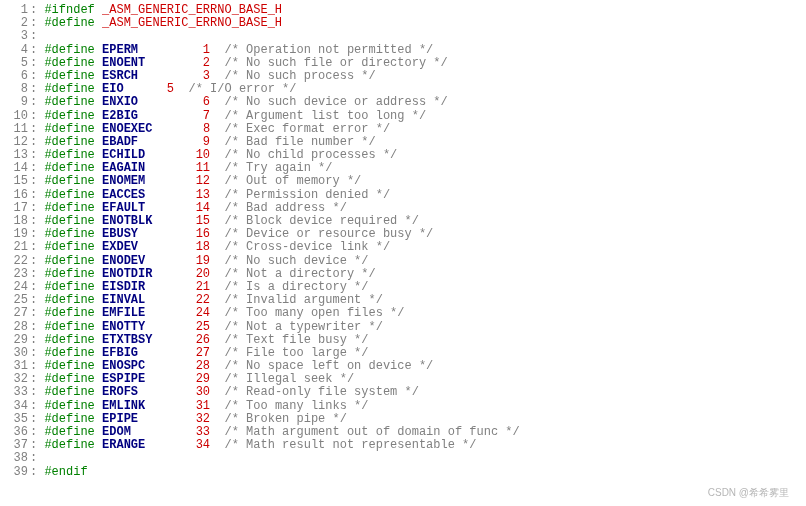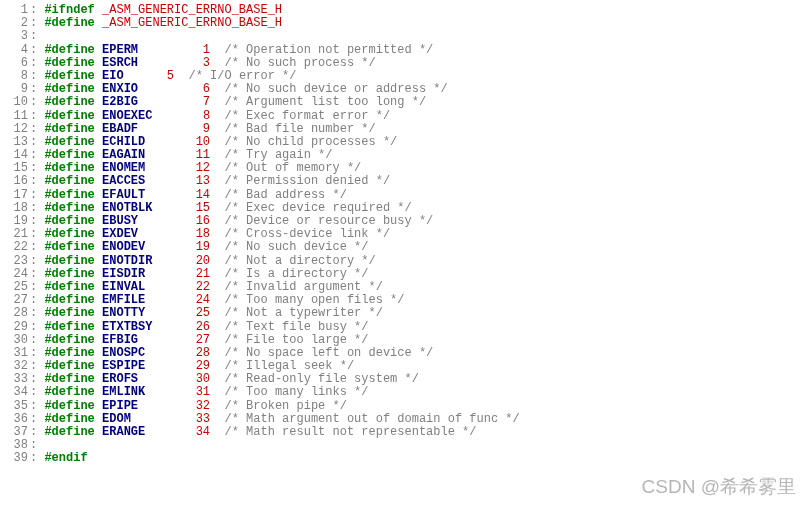--- a/index.html
+++ b/index.html
@@ -25,62 +25,63 @@
     width: 28px;
     text-align: right;
     color: #808080;
     padding-right: 2px;
   }
   .colon {
     color: #808080;
   }
   .pp {
     color: #008000;
-    font-weight: bold;
+    font-weight: normal;
   }
   .macro {
     color: #000080;
     font-weight: bold;
   }
   .num {
     color: #cc0000;
   }
   .comment {
     color: #808080;
   }
   .watermark {
     position: absolute;
-    right: 10px;
+    right: 17px;
     bottom: 8px;
     color: rgba(120,120,120,0.55);
     font-family: Arial, "Helvetica Neue", sans-serif;
-    font-size: 19px;
+    font-size: 10px;
     pointer-events: none;
   }
 </style>
 </head>
 <body>
 
 <div class="code-container" id="code">
     <div class="code-line"><span class="gutter">1</span><span class="colon">: </span><span class="pp">#ifndef</span> <span class="num">_ASM_GENERIC_ERRNO_BASE_H</span></div>
     <div class="code-line"><span class="gutter">2</span><span class="colon">: </span><span class="pp">#define</span> <span class="num">_ASM_GENERIC_ERRNO_BASE_H</span></div>
     <div class="code-line"><span class="gutter">3</span><span class="colon">: </span></div>
     <div class="code-line"><span class="gutter">4</span><span class="colon">: </span><span class="pp">#define</span> <span class="macro">EPERM</span>         <span class="num">1</span>  <span class="comment">/* Operation not permitted */</span></div>
+    <div class="code-line"><span class="gutter">5</span><span class="colon">: </span><span class="pp">#define</span> <span class="macro">ENOENT</span>        <span class="num">2</span>  <span class="comment">/* No such file or directory */</span></div>
     <div class="code-line"><span class="gutter">6</span><span class="colon">: </span><span class="pp">#define</span> <span class="macro">ESRCH</span>         <span class="num">3</span>  <span class="comment">/* No such process */</span></div>
     <div class="code-line"><span class="gutter">8</span><span class="colon">: </span><span class="pp">#define</span> <span class="macro">EIO</span>      <span class="num">5</span>  <span class="comment">/* I/O error */</span></div>
     <div class="code-line"><span class="gutter">9</span><span class="colon">: </span><span class="pp">#define</span> <span class="macro">ENXIO</span>         <span class="num">6</span>  <span class="comment">/* No such device or address */</span></div>
     <div class="code-line"><span class="gutter">10</span><span class="colon">: </span><span class="pp">#define</span> <span class="macro">E2BIG</span>         <span class="num">7</span>  <span class="comment">/* Argument list too long */</span></div>
     <div class="code-line"><span class="gutter">11</span><span class="colon">: </span><span class="pp">#define</span> <span class="macro">ENOEXEC</span>       <span class="num">8</span>  <span class="comment">/* Exec format error */</span></div>
     <div class="code-line"><span class="gutter">12</span><span class="colon">: </span><span class="pp">#define</span> <span class="macro">EBADF</span>         <span class="num">9</span>  <span class="comment">/* Bad file number */</span></div>
     <div class="code-line"><span class="gutter">13</span><span class="colon">: </span><span class="pp">#define</span> <span class="macro">ECHILD</span>       <span class="num">10</span>  <span class="comment">/* No child processes */</span></div>
     <div class="code-line"><span class="gutter">14</span><span class="colon">: </span><span class="pp">#define</span> <span class="macro">EAGAIN</span>       <span class="num">11</span>  <span class="comment">/* Try again */</span></div>
     <div class="code-line"><span class="gutter">15</span><span class="colon">: </span><span class="pp">#define</span> <span class="macro">ENOMEM</span>       <span class="num">12</span>  <span class="comment">/* Out of memory */</span></div>
     <div class="code-line"><span class="gutter">16</span><span class="colon">: </span><span class="pp">#define</span> <span class="macro">EACCES</span>       <span class="num">13</span>  <span class="comment">/* Permission denied */</span></div>
     <div class="code-line"><span class="gutter">17</span><span class="colon">: </span><span class="pp">#define</span> <span class="macro">EFAULT</span>       <span class="num">14</span>  <span class="comment">/* Bad address */</span></div>
-    <div class="code-line"><span class="gutter">18</span><span class="colon">: </span><span class="pp">#define</span> <span class="macro">ENOTBLK</span>      <span class="num">15</span>  <span class="comment">/* Exec device required */</span></div>
+    <div class="code-line"><span class="gutter">18</span><span class="colon">: </span><span class="pp">#define</span> <span class="macro">ENOTBLK</span>      <span class="num">15</span>  <span class="comment">/* Block device required */</span></div>
     <div class="code-line"><span class="gutter">19</span><span class="colon">: </span><span class="pp">#define</span> <span class="macro">EBUSY</span>        <span class="num">16</span>  <span class="comment">/* Device or resource busy */</span></div>
     <div class="code-line"><span class="gutter">21</span><span class="colon">: </span><span class="pp">#define</span> <span class="macro">EXDEV</span>        <span class="num">18</span>  <span class="comment">/* Cross-device link */</span></div>
     <div class="code-line"><span class="gutter">22</span><span class="colon">: </span><span class="pp">#define</span> <span class="macro">ENODEV</span>       <span class="num">19</span>  <span class="comment">/* No such device */</span></div>
     <div class="code-line"><span class="gutter">23</span><span class="colon">: </span><span class="pp">#define</span> <span class="macro">ENOTDIR</span>      <span class="num">20</span>  <span class="comment">/* Not a directory */</span></div>
     <div class="code-line"><span class="gutter">24</span><span class="colon">: </span><span class="pp">#define</span> <span class="macro">EISDIR</span>       <span class="num">21</span>  <span class="comment">/* Is a directory */</span></div>
     <div class="code-line"><span class="gutter">25</span><span class="colon">: </span><span class="pp">#define</span> <span class="macro">EINVAL</span>       <span class="num">22</span>  <span class="comment">/* Invalid argument */</span></div>
     <div class="code-line"><span class="gutter">27</span><span class="colon">: </span><span class="pp">#define</span> <span class="macro">EMFILE</span>       <span class="num">24</span>  <span class="comment">/* Too many open files */</span></div>
     <div class="code-line"><span class="gutter">28</span><span class="colon">: </span><span class="pp">#define</span> <span class="macro">ENOTTY</span>       <span class="num">25</span>  <span class="comment">/* Not a typewriter */</span></div>
     <div class="code-line"><span class="gutter">29</span><span class="colon">: </span><span class="pp">#define</span> <span class="macro">ETXTBSY</span>      <span class="num">26</span>  <span class="comment">/* Text file busy */</span></div>
     <div class="code-line"><span class="gutter">30</span><span class="colon">: </span><span class="pp">#define</span> <span class="macro">EFBIG</span>        <span class="num">27</span>  <span class="comment">/* File too large */</span></div>

